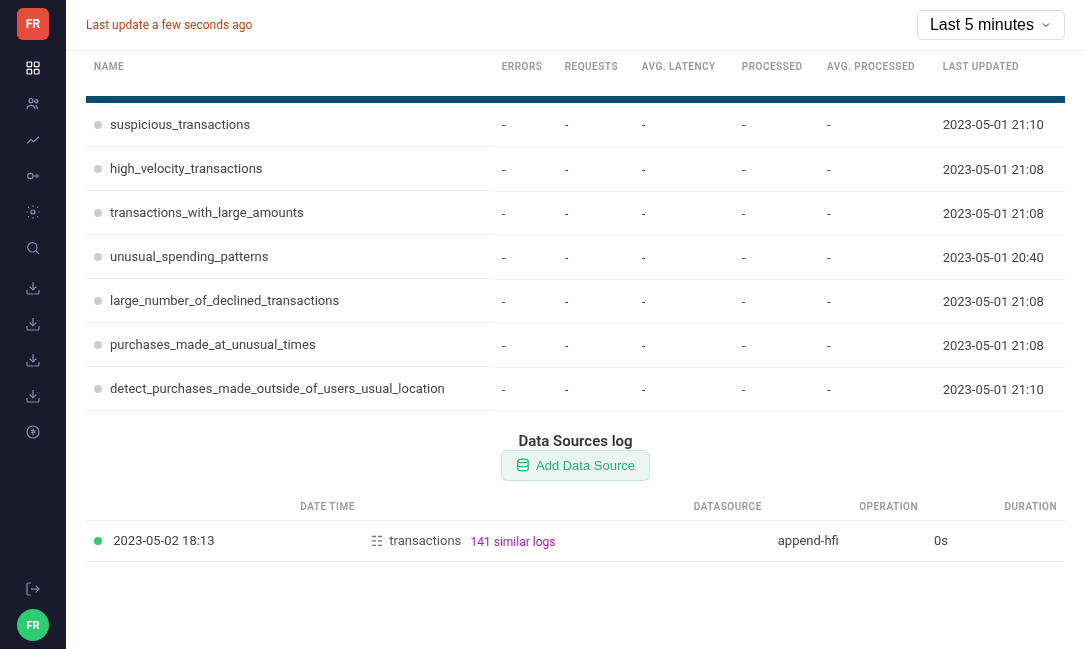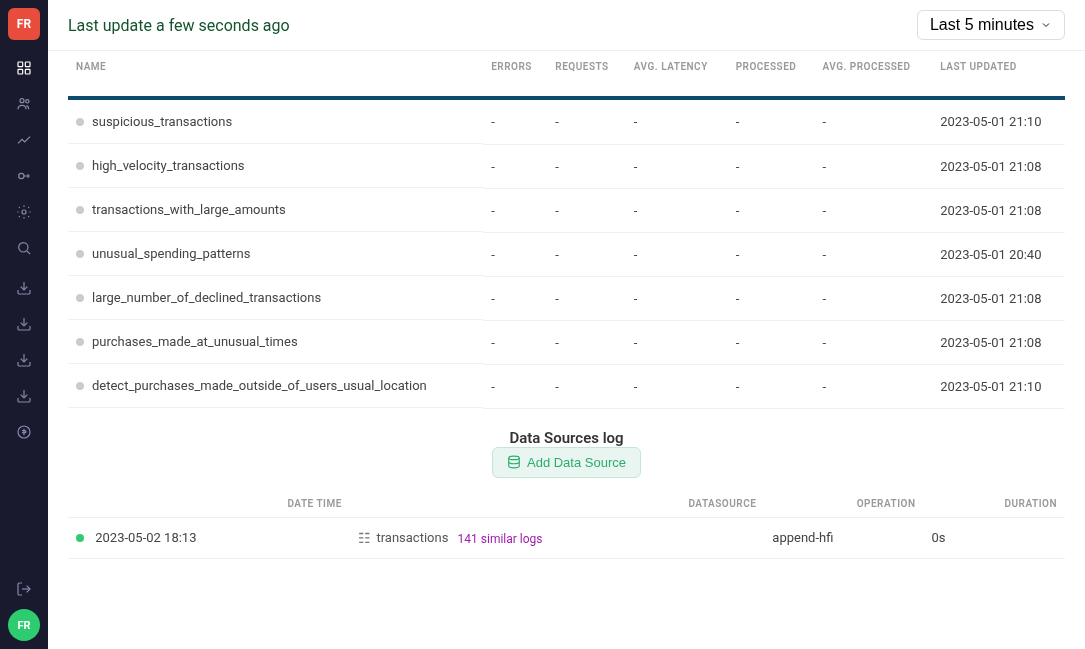--- a/index.html
+++ b/index.html
@@ -8,21 +8,21 @@
       font-size: 13px;
       background: #fff;
       color: #333;
       display: flex;
       height: 649px;
       overflow: hidden;
     }
 
     
     .sidebar {
-      width: 48px;
+      width: 66px;
       background: #1a1a2e;
       display: flex;
       flex-direction: column;
       align-items: center;
       padding: 8px 0;
       gap: 4px;
       flex-shrink: 0;
     }
     .sidebar-logo {
       width: 32px;
@@ -79,22 +79,22 @@
     
     .header-bar {
       display: flex;
       align-items: center;
       justify-content: space-between;
       padding: 10px 20px;
       border-bottom: 1px solid #eee;
       flex-shrink: 0;
     }
     .last-update-text {
-      color: #14532d;
-      font-size: 16px;
+      color: #c2410c;
+      font-size: 12px;
     }
     .time-filter-btn {
       display: flex;
       align-items: center;
       gap: 6px;
       border: 1px solid #ddd;
       border-radius: 6px;
       padding: 5px 12px;
       cursor: pointer;
       font-size: 16px;
@@ -114,21 +114,21 @@
       border-collapse: collapse;
       margin-bottom: 0;
     }
     .data-table th {
       text-align: left;
       font-size: 10px;
       font-weight: 600;
       color: #999;
       letter-spacing: 0.05em;
       padding: 10px 8px 24px 8px;
-      border-bottom: 4px solid #0c4a6e;
+      border-bottom: 7px solid #0c4a6e;
       text-transform: uppercase;
     }
     .data-table td {
       padding: 14px 8px;
       border-bottom: 1px solid #f0f0f0;
       color: #444;
       font-size: 13px;
     }
     .data-table td:first-child {
       display: flex;

